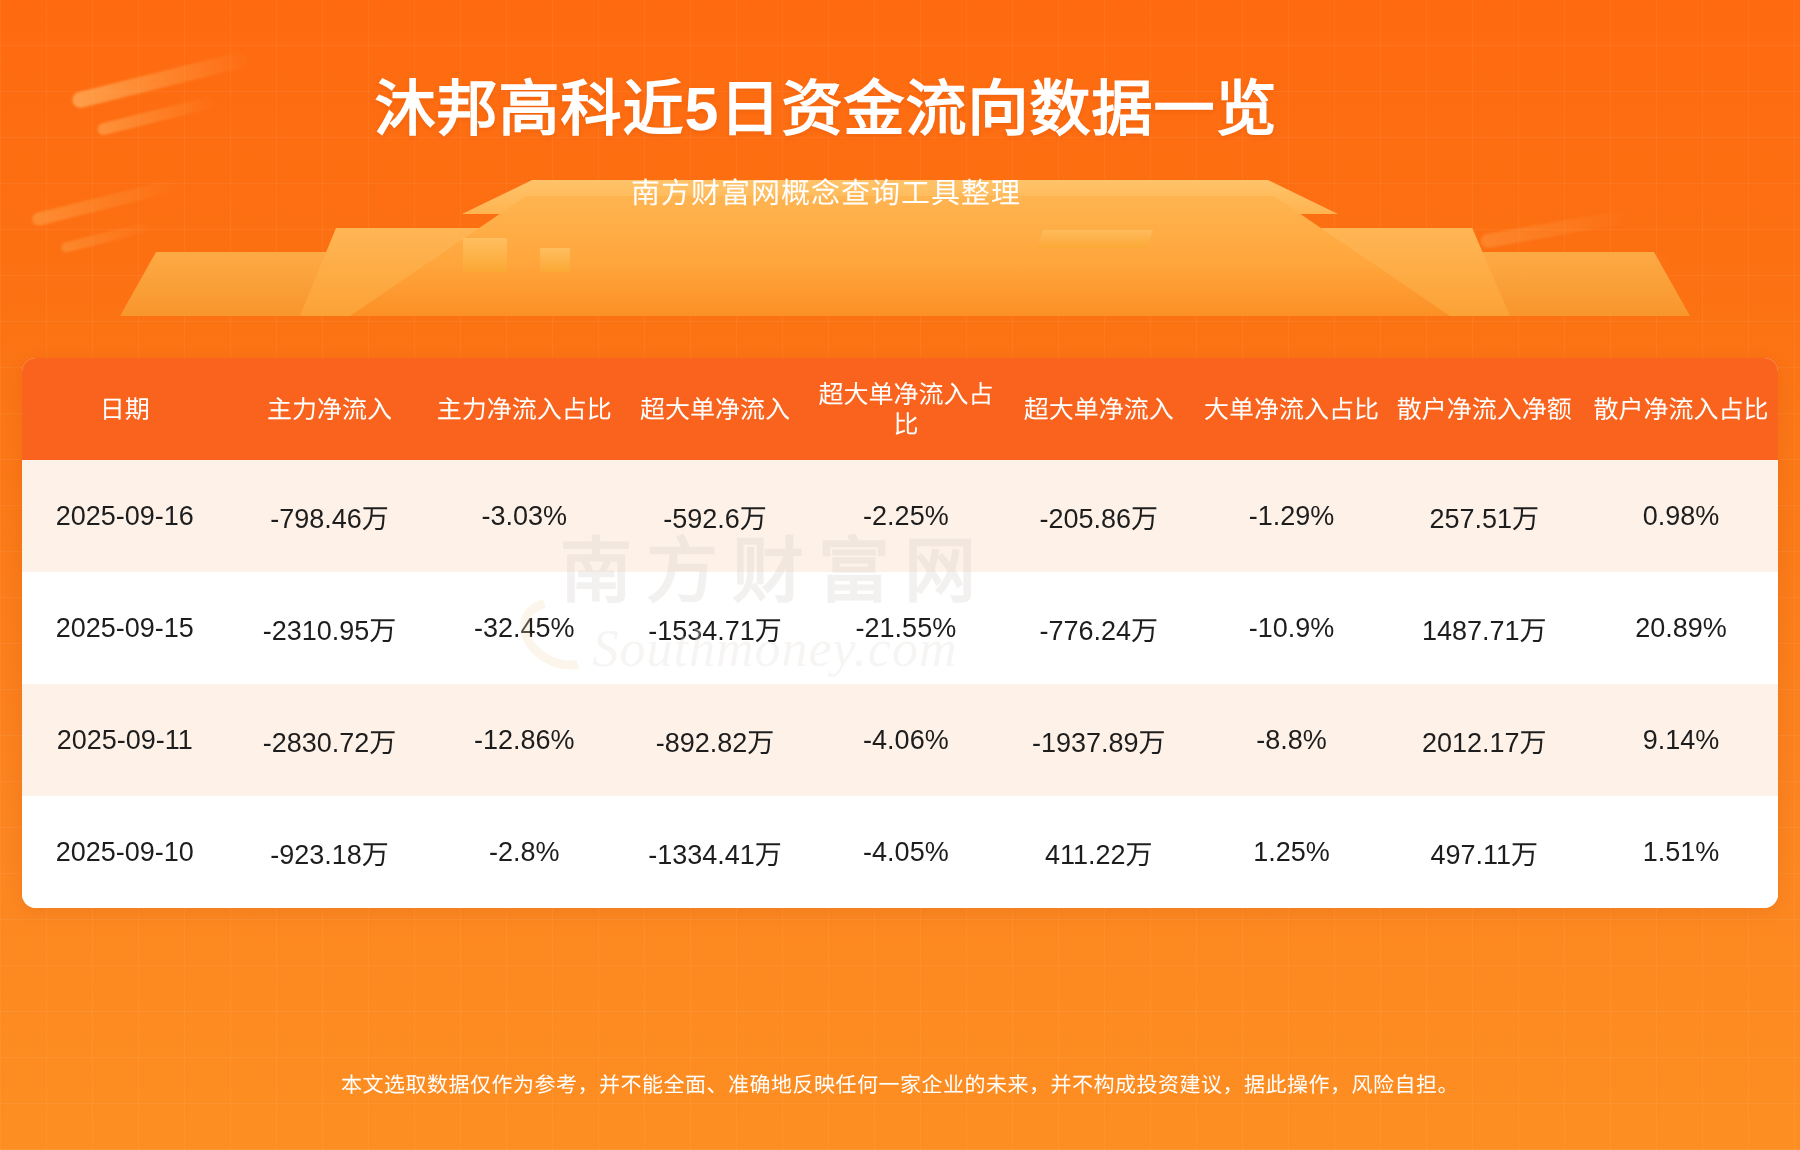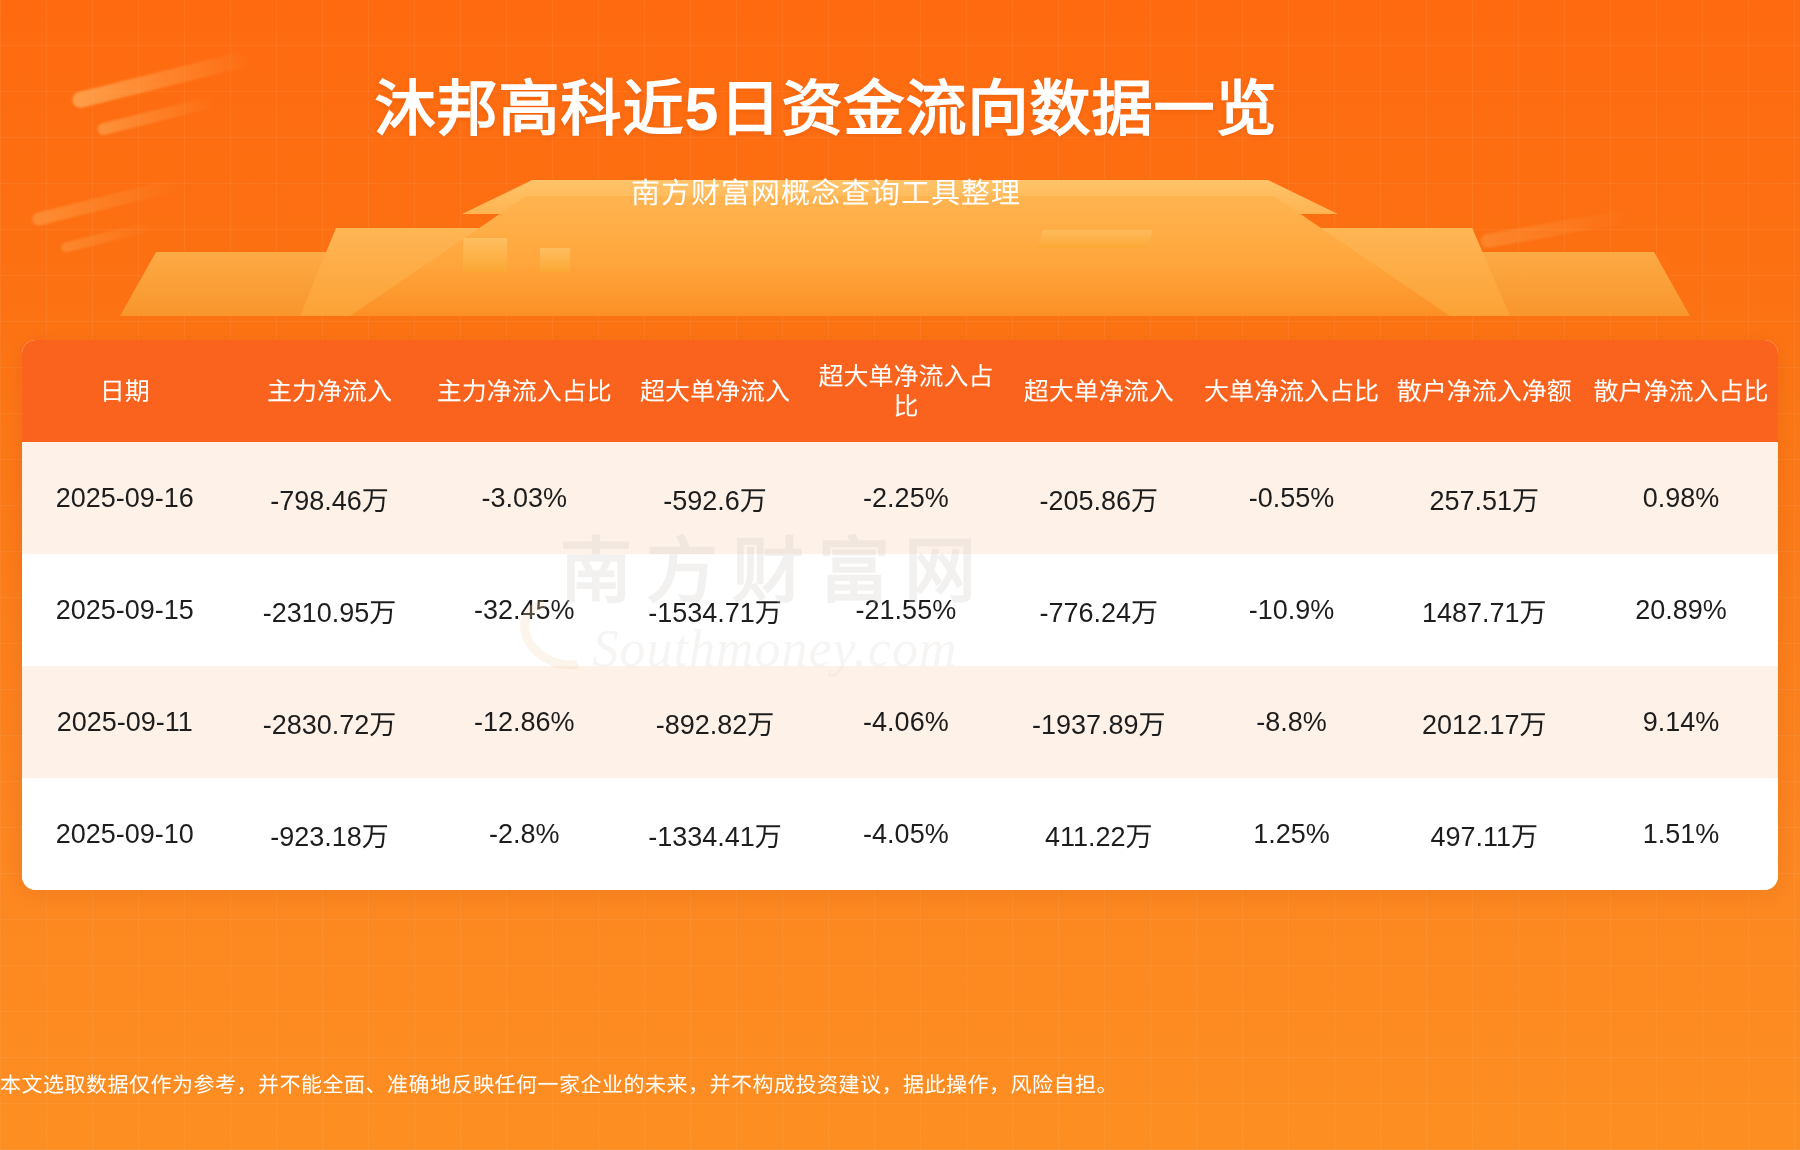--- a/index.html
+++ b/index.html
@@ -92,21 +92,21 @@
     margin-top:26px;
     font-size:29px;
     color:#ffffff;
     font-weight:normal;
     letter-spacing:1px;
   }
 
   
   #table-card {
     position:absolute;
-    left:22px; top:340px;
+    left:22px; top:358px;
     width:1756px;
     border-radius:14px;
     overflow:hidden;
     background:#fdf4ec;
     z-index:6;
     box-shadow:0 4px 18px rgba(140,50,0,0.10);
   }
   table { width:100%; border-collapse:collapse; table-layout:fixed; }
 
   thead th {
@@ -179,20 +179,21 @@
     border-radius:50%;
     transform:rotate(28deg);
     opacity:.85;
   }
 
   
   #footer-note {
     position:absolute;
     left:0; top:1068px;
     width:1800px;
+    text-align:center;
     font-size:21px;
     color:#ffffff;
     letter-spacing:.5px;
     z-index:5;
   }
 </style>
 </head>
 <body>
 
 <div id="page">
@@ -248,21 +249,21 @@
         </tr>
       </thead>
       <tbody>
         <tr>
           <td>2025-09-16</td>
           <td>-798.46万</td>
           <td>-3.03%</td>
           <td>-592.6万</td>
           <td>-2.25%</td>
           <td>-205.86万</td>
-          <td>-0.55%</td>
+          <td>-1.29%</td>
           <td>257.51万</td>
           <td>0.98%</td>
         </tr>
         <tr>
           <td>2025-09-15</td>
           <td>-2310.95万</td>
           <td>-32.45%</td>
           <td>-1534.71万</td>
           <td>-21.55%</td>
           <td>-776.24万</td>

